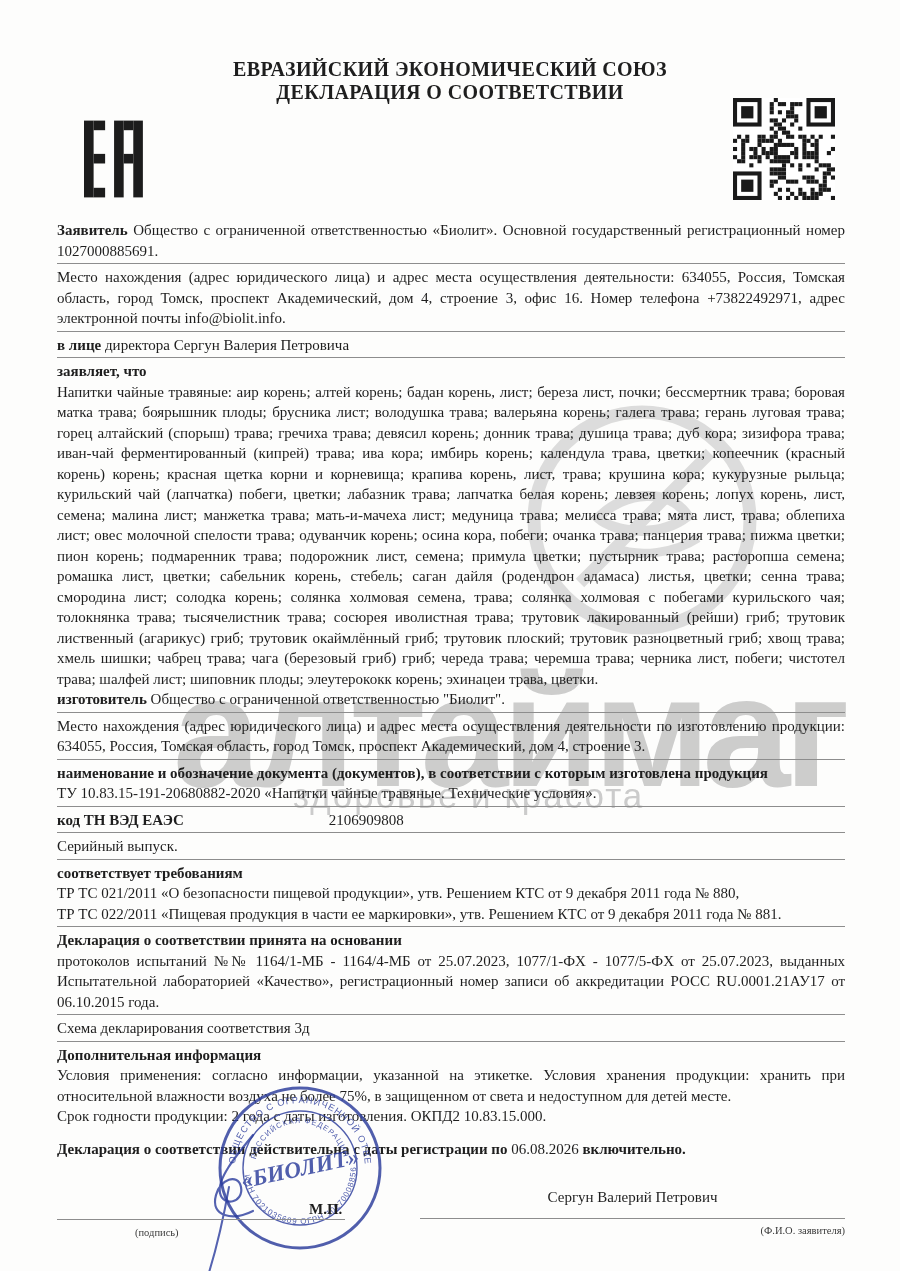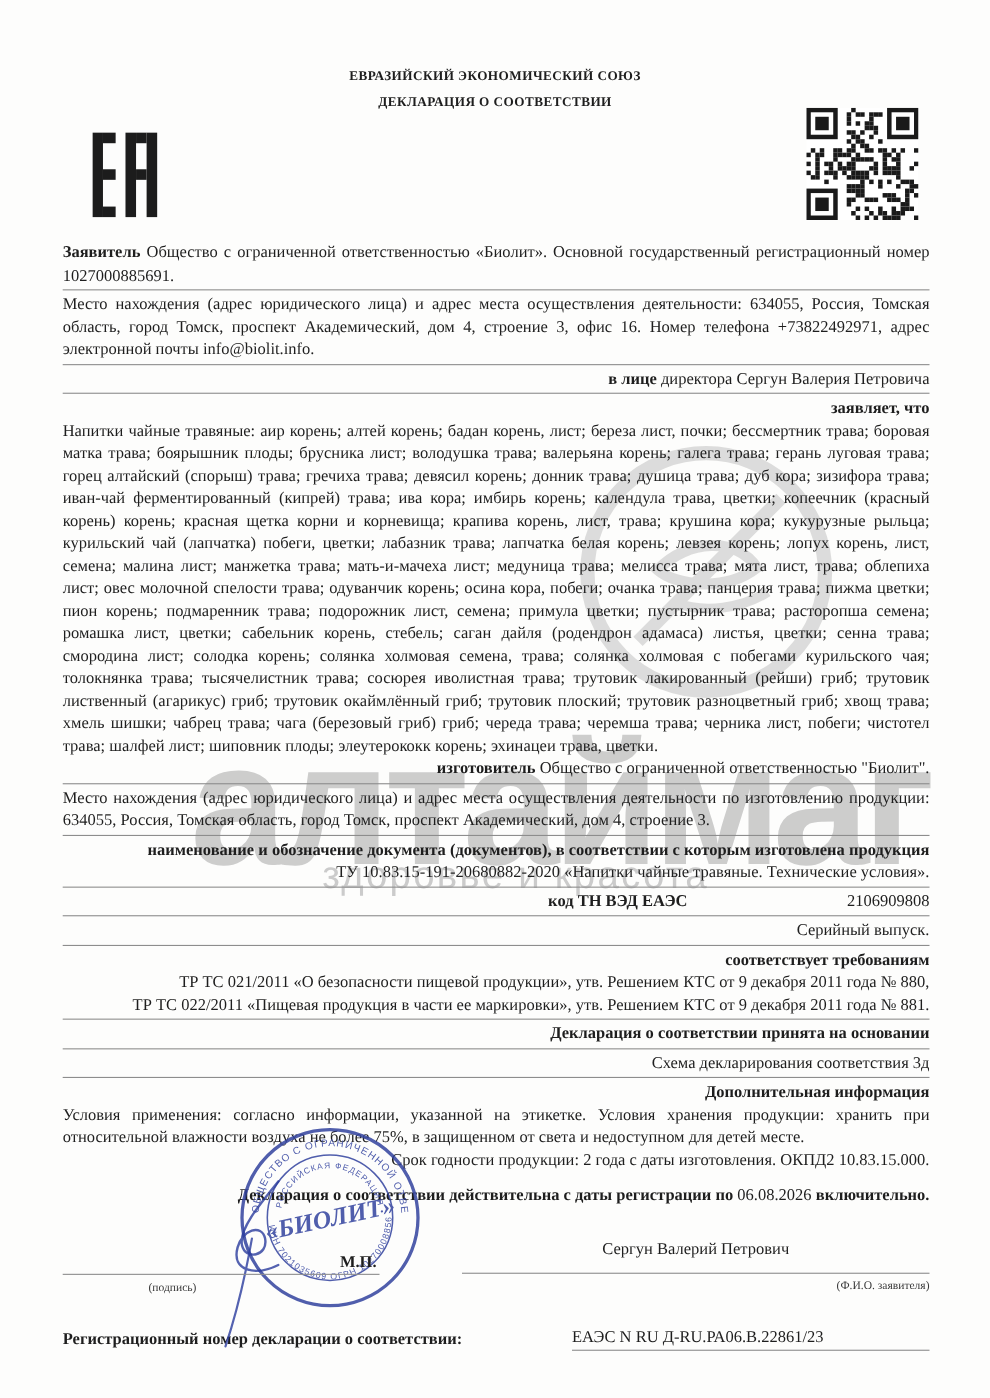--- a/index.html
+++ b/index.html
@@ -2,39 +2,39 @@
 <html><head>
 <meta charset="utf-8">
 <style>
   html,body{margin:0;padding:0;background:#ffffff;}
   .page{
     position:relative;width:900px;height:1271px;overflow:hidden;
     background:#fdfdfc;color:#1e1e1e;
     font-family:"Liberation Serif", serif;font-size:15px;line-height:20.5px;
   }
   
-  .titles{padding-top:58px;text-align:center;font-weight:bold;font-size:12px;line-height:23px;letter-spacing:.4px;}
+  .titles{padding-top:58px;text-align:center;font-weight:bold;font-size:20px;line-height:23px;letter-spacing:.4px;}
   .eac-mark{position:absolute;left:84px;top:120px;z-index:1;}
   .qr{position:absolute;left:733px;top:98px;z-index:1;}
   
   .wm-circle{position:absolute;left:520px;top:398px;z-index:0;opacity:.32;}
   .wm-title{
     position:absolute;left:173px;top:652px;z-index:0;
     font-family:"Liberation Sans", sans-serif;font-weight:bold;
     font-size:158px;line-height:1;letter-spacing:-6px;color:#9e9e9e;opacity:.5;
   }
   .wm-sub{
     position:absolute;left:293px;top:786px;z-index:0;
     font-family:Liberation Sans, sans-serif;font-size:35px;letter-spacing:2px;
     color:#ababab;opacity:.6;
   }
   
   .content{position:relative;z-index:1;margin:116px 55px 0 57px;}
   .p{margin:0;text-align:justify;}
-  .p-left{margin:0;text-align:right;}
+  .p-left{margin:0;text-align:left;}
   .lead{font-weight:bold;}
   .rule{height:0;border-bottom:1.3px solid #8d8d8d;margin:2px 0 3px;}
   .tnved-value{display:inline-block;margin-left:145px;}
   .validity{margin-top:12px;}
   .date-normal{font-weight:normal;margin-top:48px;}
   
   .sigzone{position:relative;height:84px;margin-top:16px;z-index:2;}
   .sig-line{position:absolute;left:0;top:44px;width:288px;border-top:1.3px solid #8d8d8d;}
   .sig-caption{position:absolute;left:78px;top:48px;font-size:10.5px;color:#3a3a3a;}
   .mp-label{position:absolute;left:252px;top:24px;font-weight:bold;}
@@ -299,20 +299,21 @@
 
     <p class="p-left">Серийный выпуск.</p>
     <div class="rule"></div>
 
     <p class="p-left lead">соответствует требованиям</p>
     <p class="p-left">ТР ТС 021/2011 «О безопасности пищевой продукции», утв. Решением КТС от 9 декабря 2011 года № 880,</p>
     <p class="p-left">ТР ТС 022/2011 «Пищевая продукция в части ее маркировки», утв. Решением КТС от 9 декабря 2011 года № 881.</p>
     <div class="rule"></div>
 
     <p class="p-left lead">Декларация о соответствии принята на основании</p>
+    <p class="p">протоколов испытаний №№ 1164/1-МБ - 1164/4-МБ от 25.07.2023, 1077/1-ФХ - 1077/5-ФХ от 25.07.2023, выданных Испытательной лабораторией «Качество», регистрационный номер записи об аккредитации РОСС RU.0001.21АУ17 от 06.10.2015 года.</p>
     <div class="rule"></div>
 
     <p class="p-left">Схема декларирования соответствия 3д</p>
     <div class="rule"></div>
 
     <p class="p-left lead">Дополнительная информация</p>
     <p class="p">Условия применения: согласно информации, указанной на этикетке. Условия хранения продукции: хранить при относительной влажности воздуха не более 75%, в защищенном от света и недоступном для детей месте.</p>
     <p class="p-left">Срок годности продукции: 2 года с даты изготовления. ОКПД2 10.83.15.000.</p>
 
     <p class="p-left validity"><span class="lead">Декларация о соответствии действительна с даты регистрации по</span> <span class="date-normal">06.08.2026</span> <span class="lead">включительно.</span></p>

